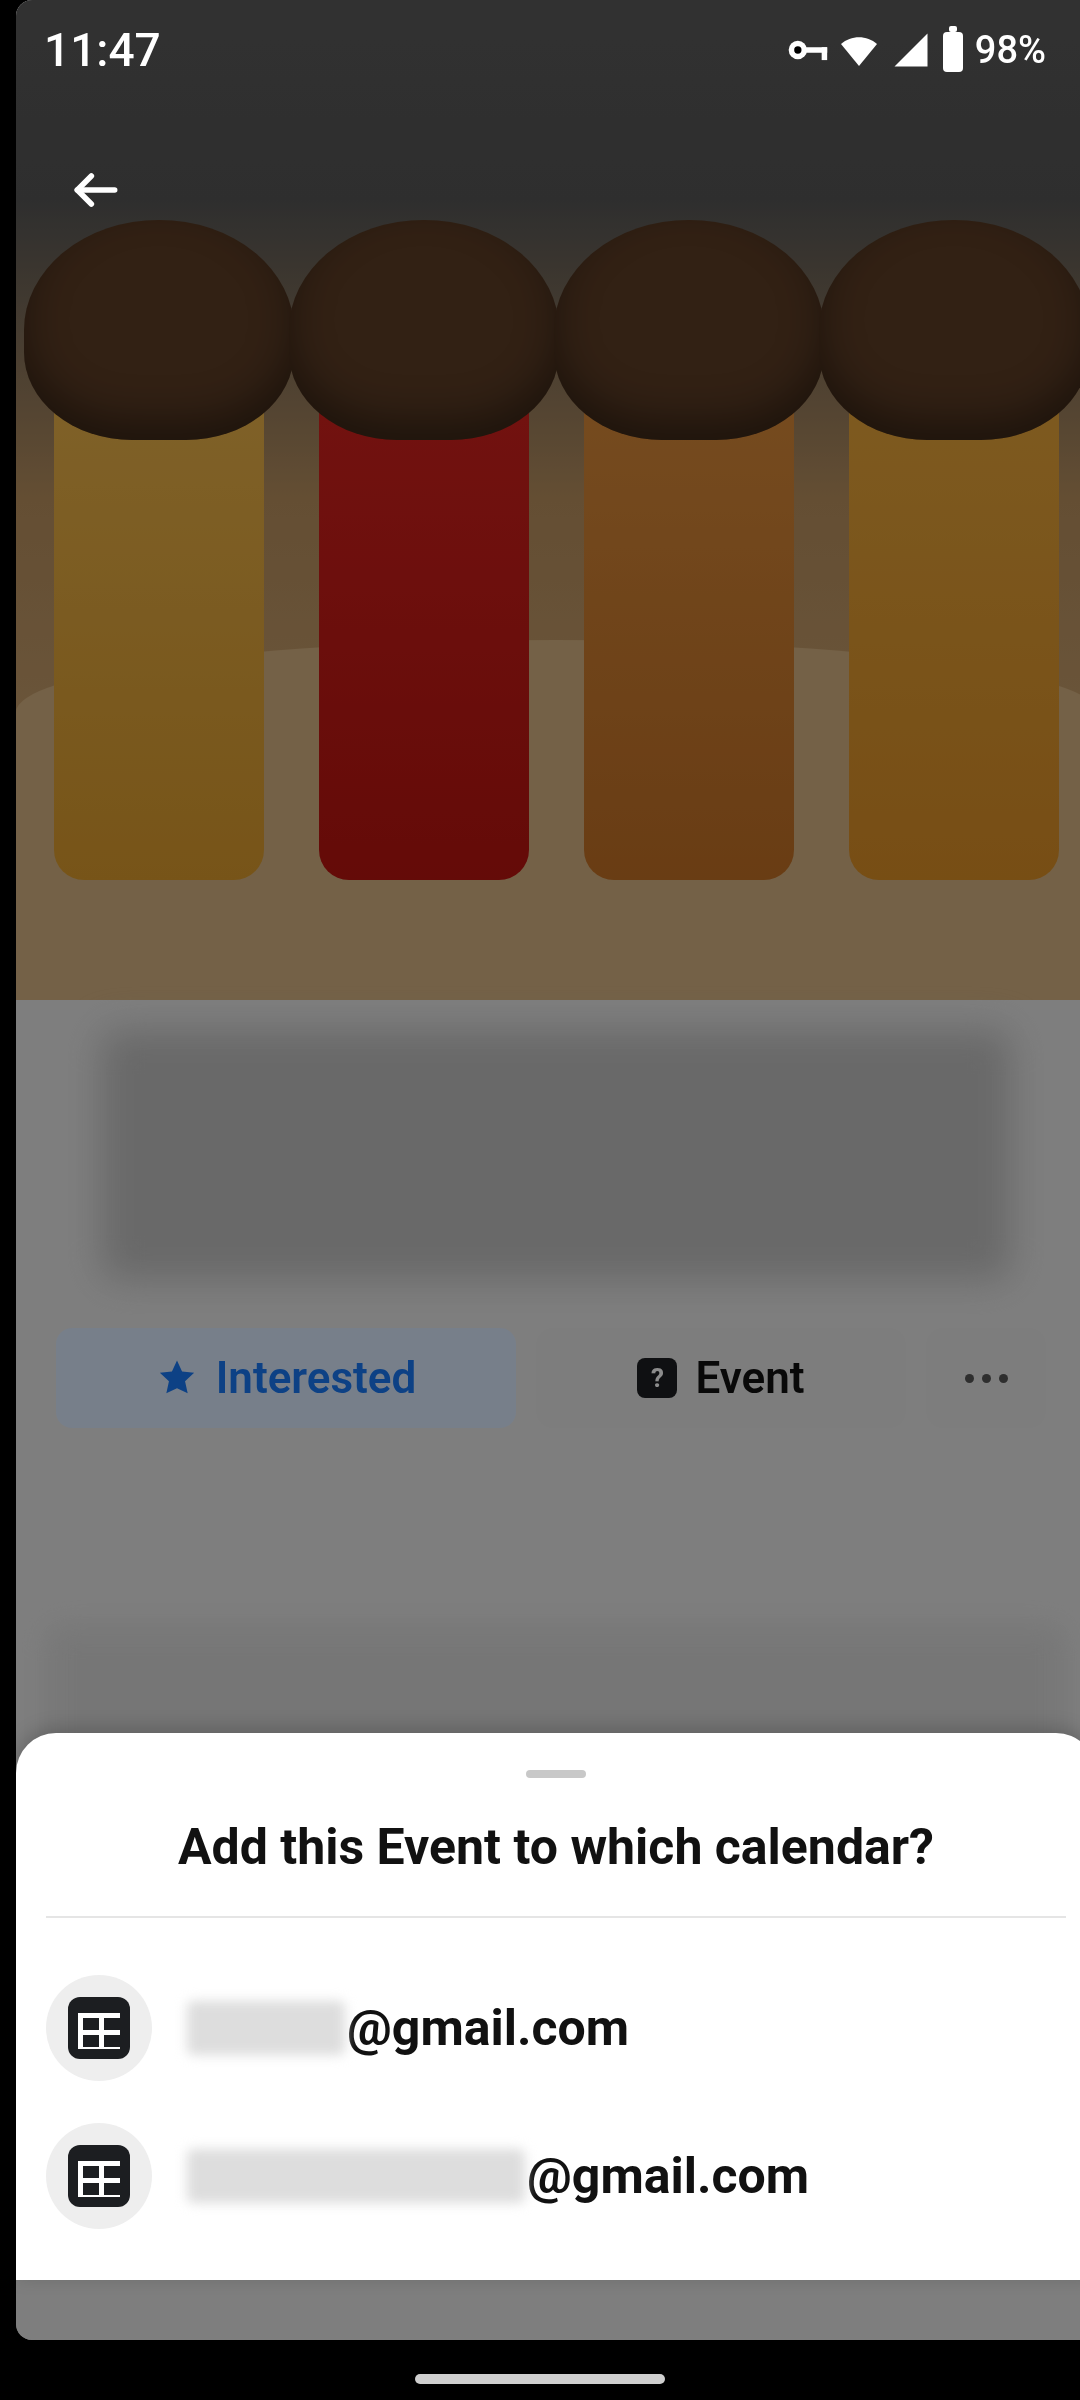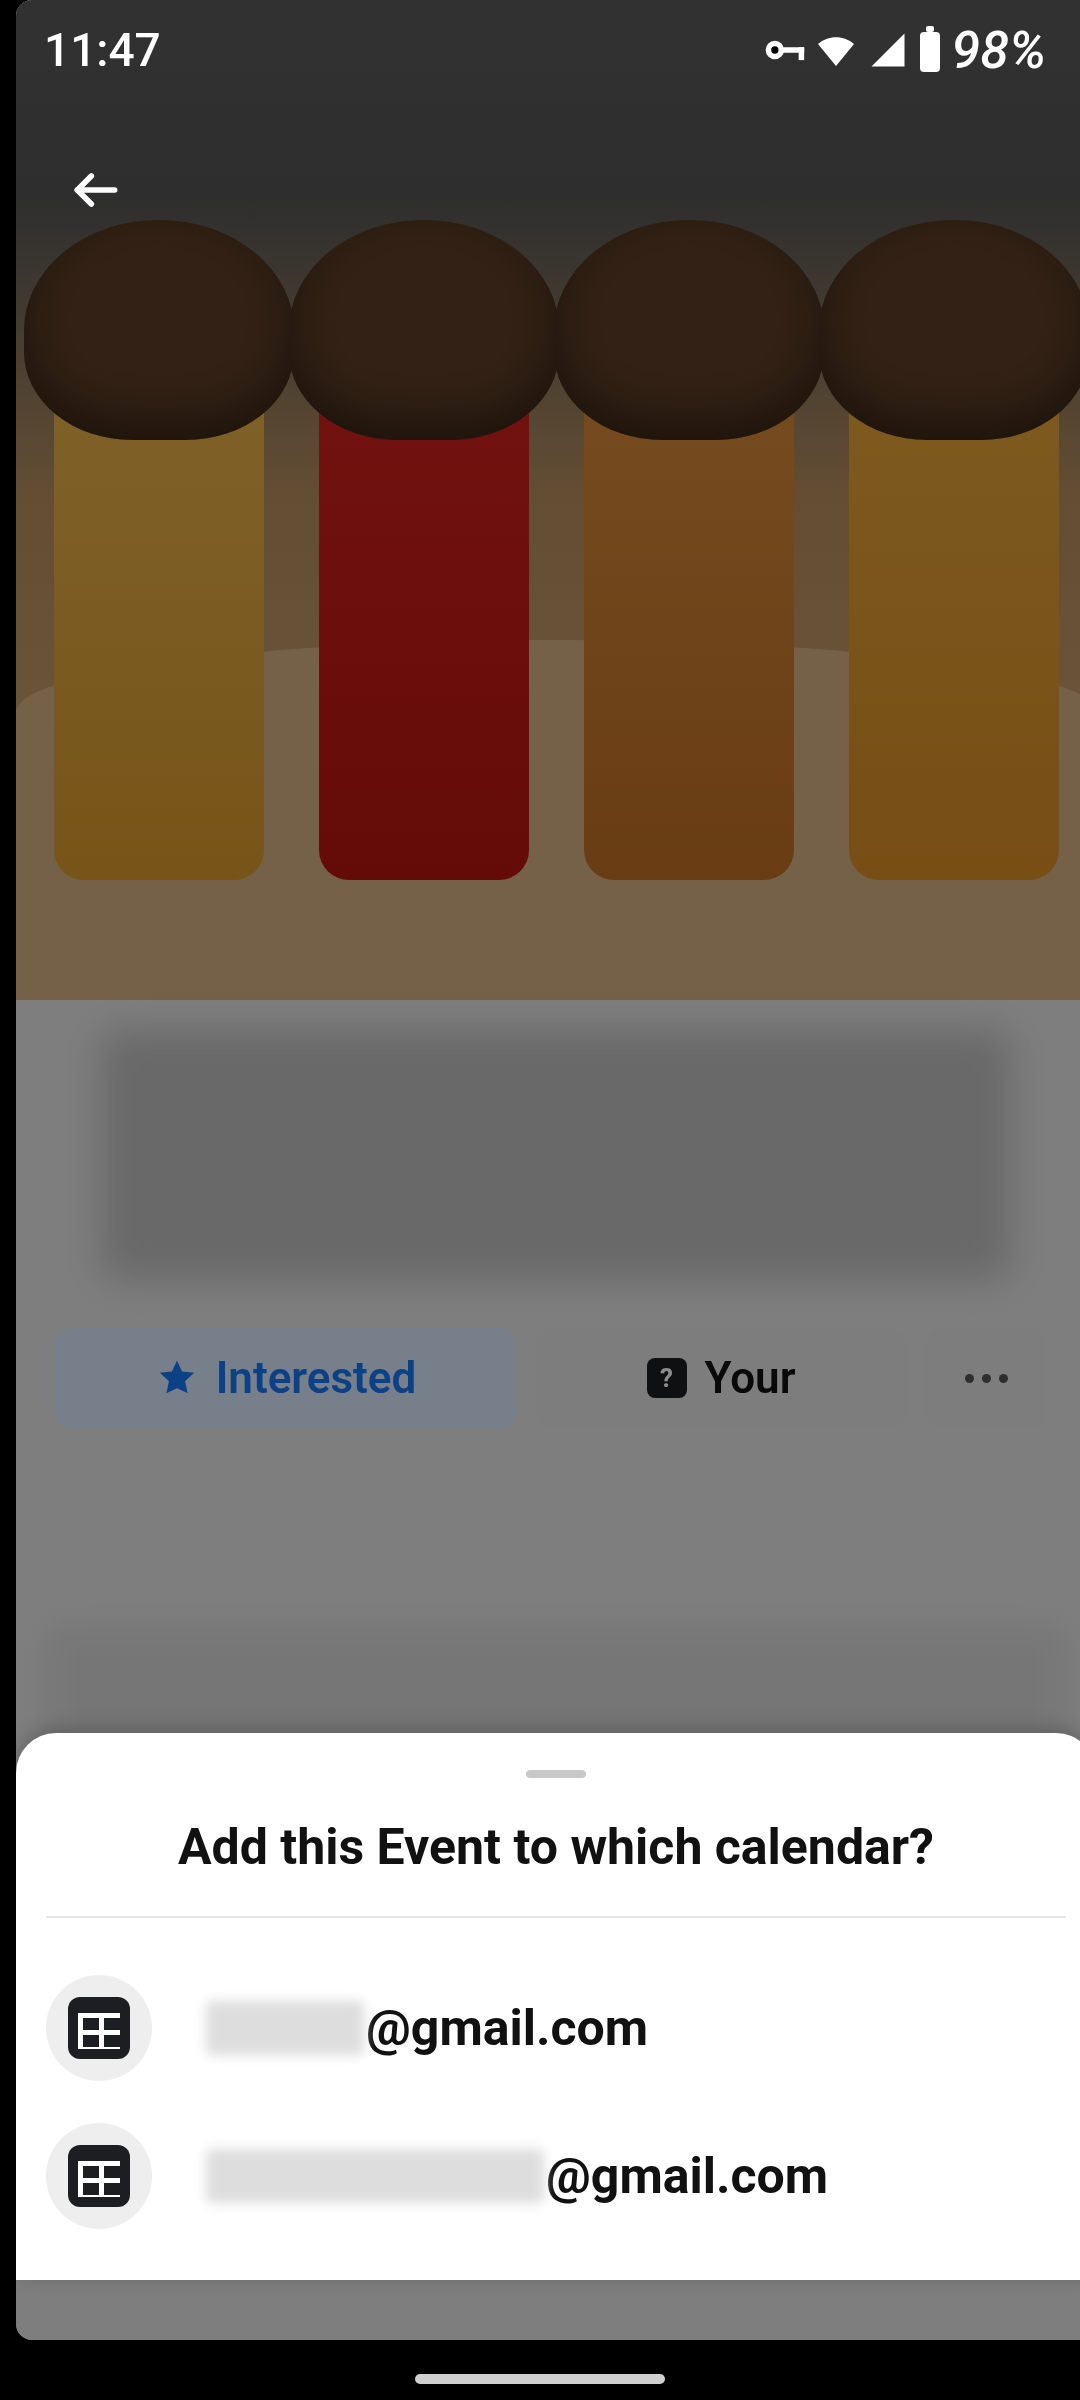--- a/index.html
+++ b/index.html
@@ -9,21 +9,21 @@
 
   
   .content { position: absolute; top: 0; left: 16px; width: 1080px; height: 2340px; background:#e6e6e6; overflow:hidden;border-radius:16px; }
 
   .dim-overlay { position:absolute; inset:0; background: rgba(0,0,0,0.45); z-index: 50; pointer-events:none; }
 
   
   .status-bar { position: absolute; top:0; left:0; width:100%; height:100px; display:flex; align-items:center; justify-content:space-between; padding: 0 34px; z-index:200; color:#fff; }
   .status-bar .time { font-size:46px; font-weight:500; margin-left:10px; }
   .status-bar .right-icons { display:flex; align-items:center; gap:6px; }
-  .status-bar .battery-pct { font-size:52px; font-weight:500; margin-left:2px;font-style:italic; }
+  .status-bar .battery-pct { font-size:38px; font-weight:500; margin-left:2px; }
 
   
   .hero { position:relative; width:100%; height:1000px; background:#333; }
   .hero-bg { width:100%; height:100%; background: linear-gradient(#5a5a5a 0%, #555 20%, #b78f5e 50%, #cfa978 100%); }
   .hero-bg .drinks { position:absolute; bottom:120px; left:0; width:100%; height:640px; display:flex; justify-content:space-around; align-items:flex-end; padding:0 10px; }
   .glass { width:210px; height:500px; border-radius:20px 20px 30px 30px; position:relative; }
   .glass::before { content:""; position:absolute; top:-160px; left:-30px; width:270px; height:220px; background:#5b3c25; border-radius:50% 50% 40% 40%; box-shadow: inset 0 -20px 40px rgba(0,0,0,0.4); }
   .glass.g1 { background: linear-gradient(#e8b24a, #d99a2d); }
   .glass.g2 { background: linear-gradient(#d1221e, #b7140f); }
   .glass.g3 { background: linear-gradient(#d78a3a, #c06f25); }
@@ -52,21 +52,21 @@
 
   
   .info-block { position:absolute; top:1625px; left:30px; width:1020px; height:200px; background:#d8d8d8; border-radius:16px; filter: blur(14px); }
   .stats-row { position:absolute; top:1790px; left:120px; font-size:42px; color:#555; filter: blur(4px); }
 
   
   .sheet { position:absolute; left:0; bottom:60px; width:1080px; background:#fff; border-radius:40px 40px 0 0; z-index:100; padding: 33px 30px 30px 30px; box-shadow: 0 -4px 20px rgba(0,0,0,0.2); }
   .sheet .grabber { width:60px; height:8px; background:#c8c8c8; border-radius:4px; margin: 4px auto 40px auto; }
   .sheet .sheet-title { font-size:50px; font-weight:700; text-align:center; color:#111; margin-bottom:40px; }
   .sheet hr { border:none; border-top:2px solid #e5e5e5; margin:0 0 36px 0; }
-  .cal-row { display:flex; align-items:center; height:148px; gap:54px; }
+  .cal-row { display:flex; align-items:center; height:148px; gap:35px; }
   .cal-icon-wrap { width:106px; height:106px; border-radius:53px; background:#eee; display:flex; align-items:center; justify-content:center; }
   .cal-icon-inner { width:62px; height:62px; background:#1c1e21; border-radius:12px; position:relative; }
   .cal-icon-inner::before { content:""; position:absolute; top:16px; left:10px; width:42px; height:36px; background: repeating-linear-gradient(#fff 0 5px, transparent 5px 17px), repeating-linear-gradient(90deg,#fff 0 5px, transparent 5px 21px); }
   .cal-email { font-size:50px; font-weight:700; color:#111; display:flex; align-items:center; }
   .email-blur { display:inline-block; height:54px; background:#ddd; border-radius:6px; filter: blur(6px); margin-right:2px; }
 
   
   .nav-pill { position:absolute; bottom:16px; left:50%; transform:translateX(-50%); width:250px; height:10px; background:#cfcfcf; border-radius:5px; z-index:300; }
 
   .badge-box { width:40px; height:40px; background:#1c1e21; border-radius:8px; display:inline-flex; align-items:center; justify-content:center; color:#fff; font-size:26px; font-weight:700; }
@@ -103,21 +103,21 @@
 
     <div class="resp-row">
       <div class="chip interested">
         <svg width="42" height="42" viewBox="0 0 24 24" fill="#1877f2">
             <path d="M12 2l2.9 6.3 6.9.7-5.2 4.8 1.5 6.9L12 17.8 5.9 20.7l1.5-6.9L2.2 9l6.9-.7L12 2z"></path>
           </svg>
         <span>Interested</span>
       </div>
       <div class="chip going">
         <span class="badge-box">?</span>
-        <span>Your</span>
+        <span>Event</span>
       </div>
       <div class="chip more">
         <div class="dots">
             <span></span>
             <span></span>
             <span></span>
           </div>
       </div>
     </div>
 

